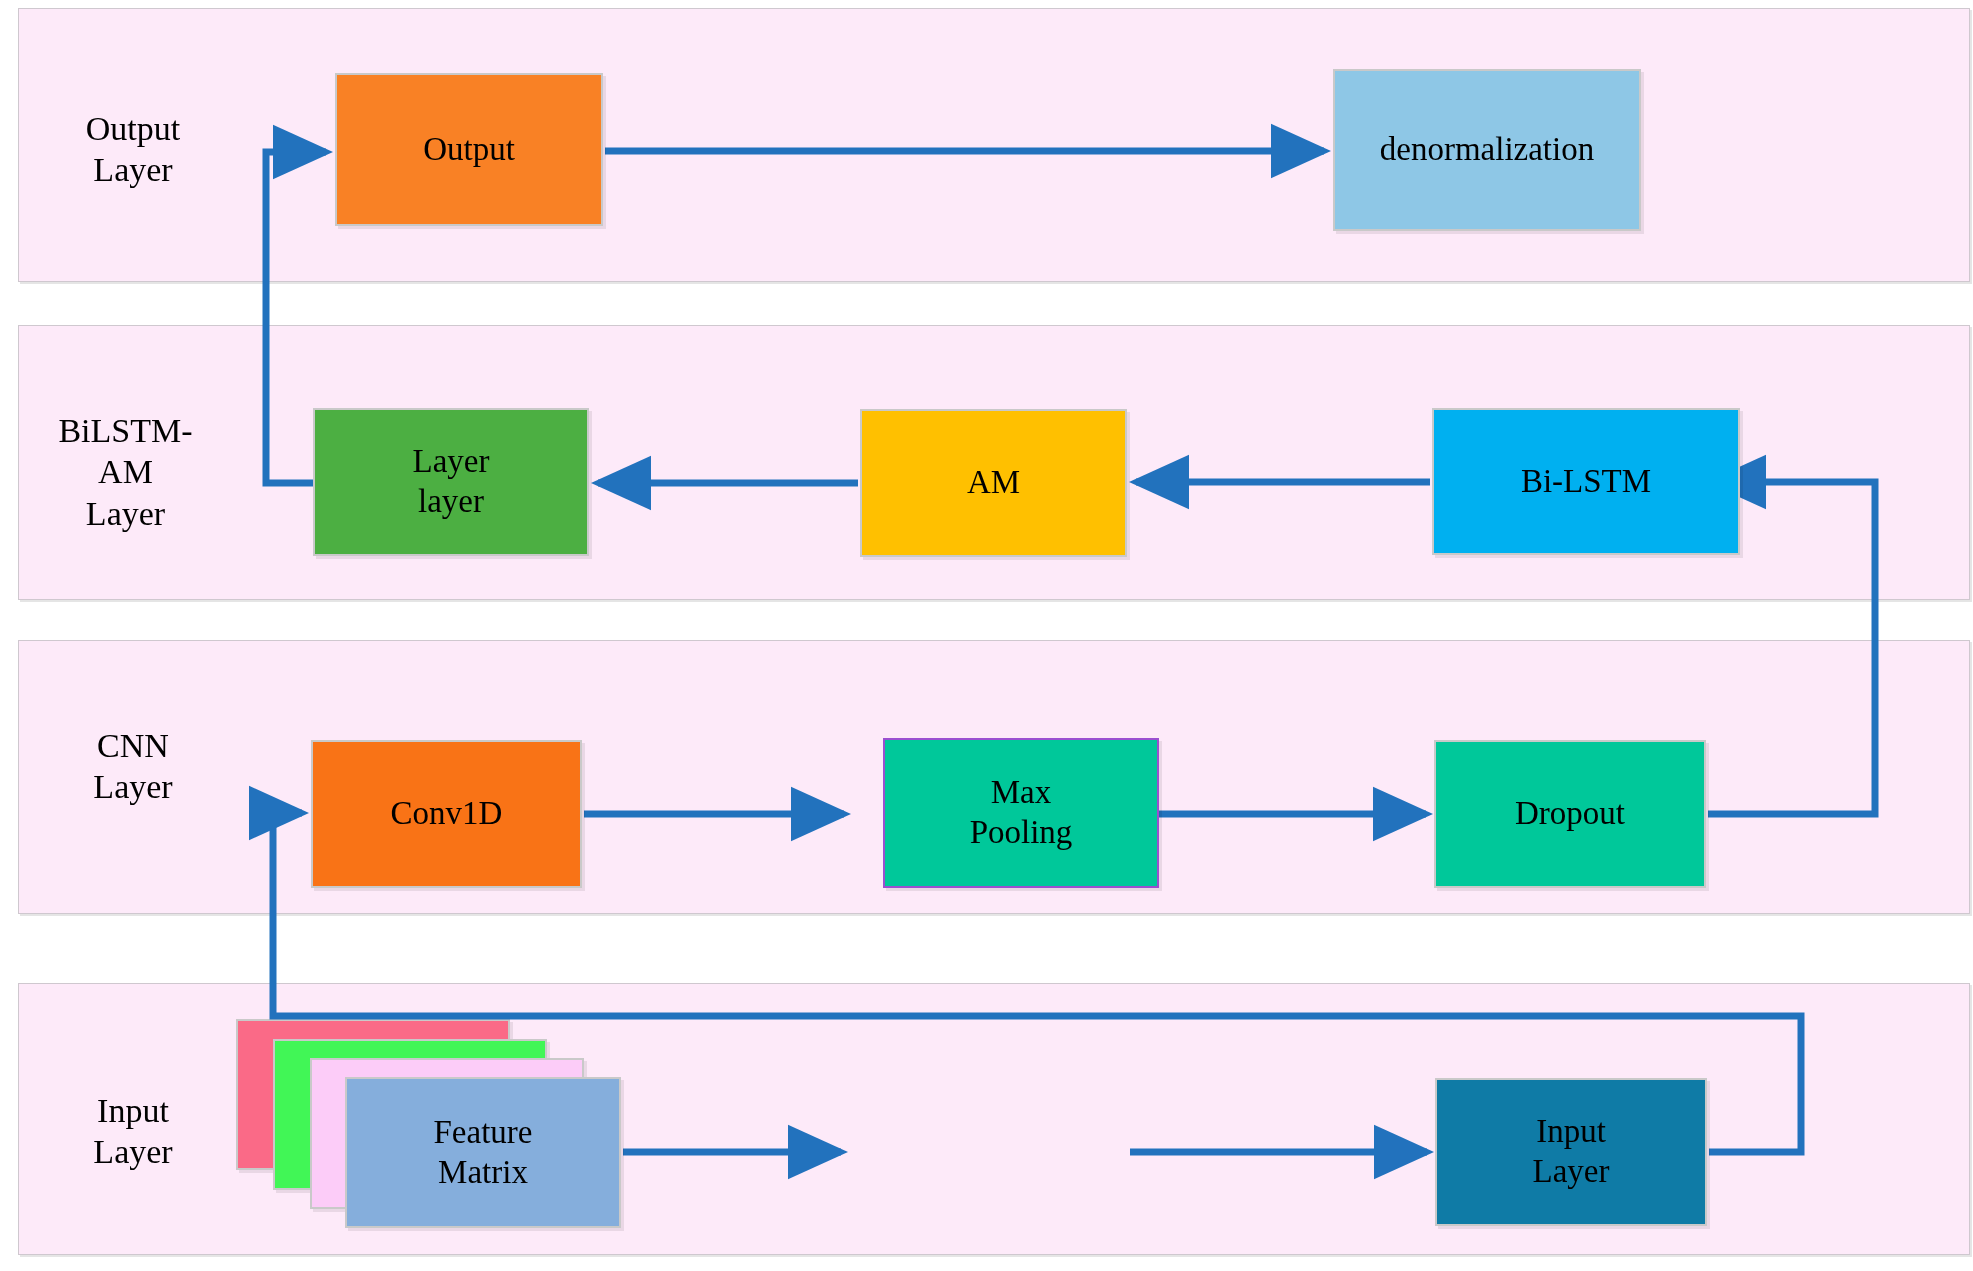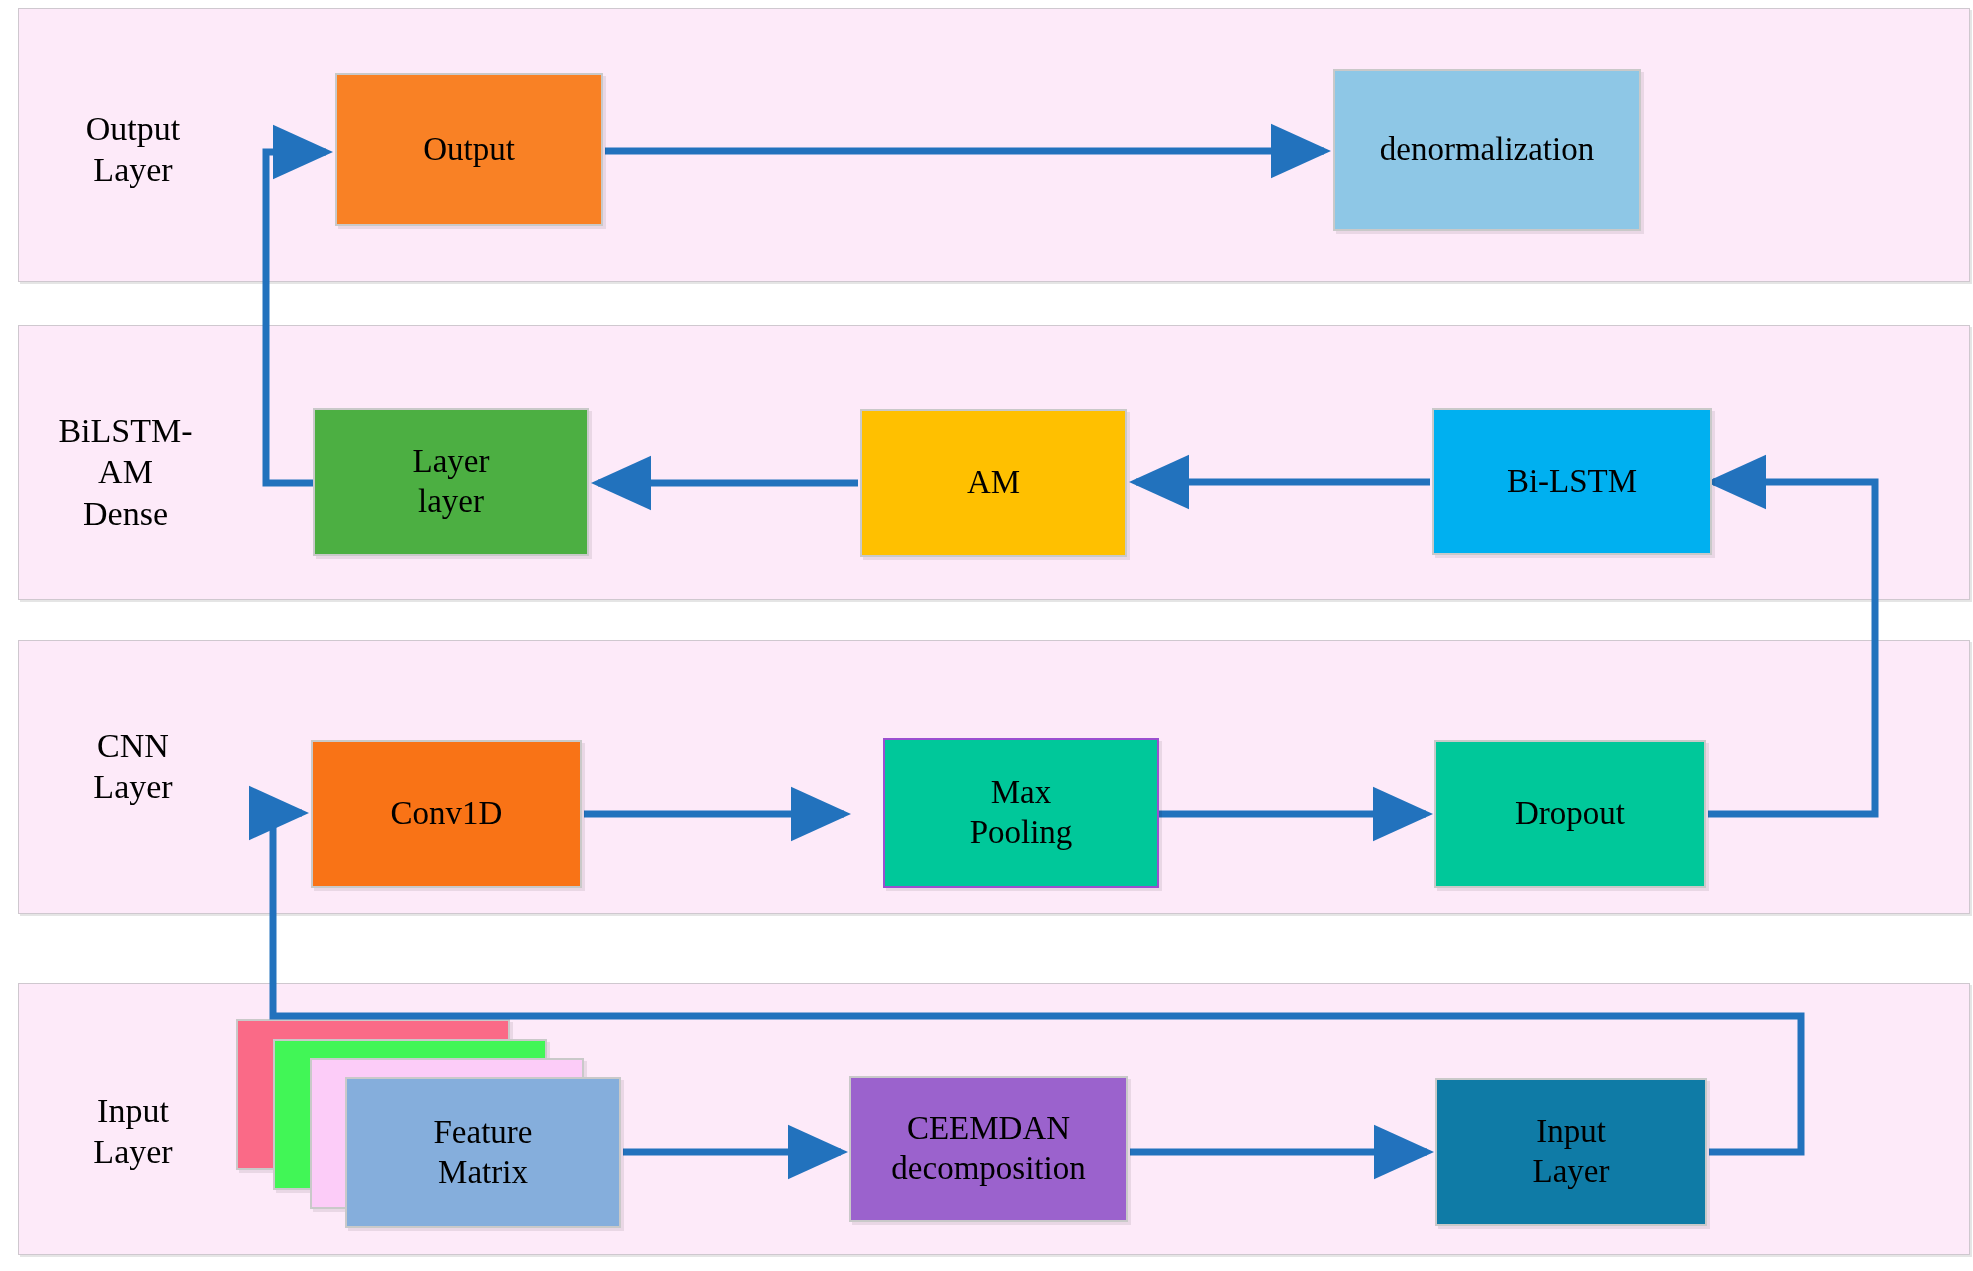--- a/index.html
+++ b/index.html
@@ -31,21 +31,21 @@
 
   <div class="panel" style="left:10px;top:8px;width:1952px;height:274px;"></div>
   <div class="panel" style="left:10px;top:325px;width:1952px;height:275px;"></div>
   <div class="panel" style="left:10px;top:640px;width:1952px;height:274px;"></div>
   <div class="panel" style="left:10px;top:983px;width:1952px;height:272px;"></div>
 
   <div class="layer-label" style="left:30px;top:108px;width:190px;">Output
 Layer</div>
   <div class="layer-label" style="left:10px;top:410px;width:215px;">BiLSTM-
 AM
-Dense</div>
+Layer</div>
   <div class="layer-label" style="left:30px;top:725px;width:190px;">CNN
 Layer</div>
   <div class="layer-label" style="left:30px;top:1090px;width:190px;">Input
 Layer</div>
 
   <div class="plainbox" style="left:228px;top:1019px;width:274px;height:151px;background:#fa6a87;"></div>
   <div class="plainbox" style="left:265px;top:1039px;width:274px;height:151px;background:#41f656;"></div>
   <div class="plainbox" style="left:302px;top:1058px;width:274px;height:151px;background:#fcccf8;"></div>
 
   <svg class="wires" viewBox="0 0 1973 1271">
@@ -77,27 +77,25 @@
       <path d="M1122,1152 L1419,1152" marker-end="url(#ah)"></path>
     </g>
   </svg>
 
   <div class="nodebox" style="left:327px;top:73px;width:268px;height:153px;background:#f98125;">Output</div>
   <div class="nodebox" style="left:1325px;top:69px;width:308px;height:162px;background:#8ec7e6;">denormalization</div>
 
   <div class="nodebox" style="left:305px;top:408px;width:276px;height:148px;background:#4caf42;">Layer
 layer</div>
   <div class="nodebox" style="left:852px;top:409px;width:267px;height:148px;background:#ffc000;">AM</div>
-  <div class="nodebox" style="left:1424px;top:408px;width:280px;height:147px;background:#00b0f0;">Bi-LSTM</div>
+  <div class="nodebox" style="left:1424px;top:408px;width:308px;height:147px;background:#00b0f0;">Bi-LSTM</div>
 
   <div class="nodebox" style="left:303px;top:740px;width:271px;height:148px;background:#f97316;">Conv1D</div>
   <div class="nodebox" style="left:844px;top:738px;width:276px;height:150px;background:#00c89a;border-color:#9b4fd0;margin-left:31px;">Max
 Pooling</div>
   <div class="nodebox" style="left:1426px;top:740px;width:272px;height:148px;background:#00c89a;">Dropout</div>
 
   <div class="nodebox" style="left:337px;top:1077px;width:276px;height:151px;background:#85aedc;">Feature
 Matrix</div>
-  <div class="nodebox" style="left:841px;top:1076px;width:279px;height:146px;background:#9b62cd;">CEEMDAN
-decomposition</div>
   <div class="nodebox" style="left:1427px;top:1078px;width:272px;height:148px;background:#0f7ba6;">Input
 Layer</div>
 
 </div>
 
 </body></html>

